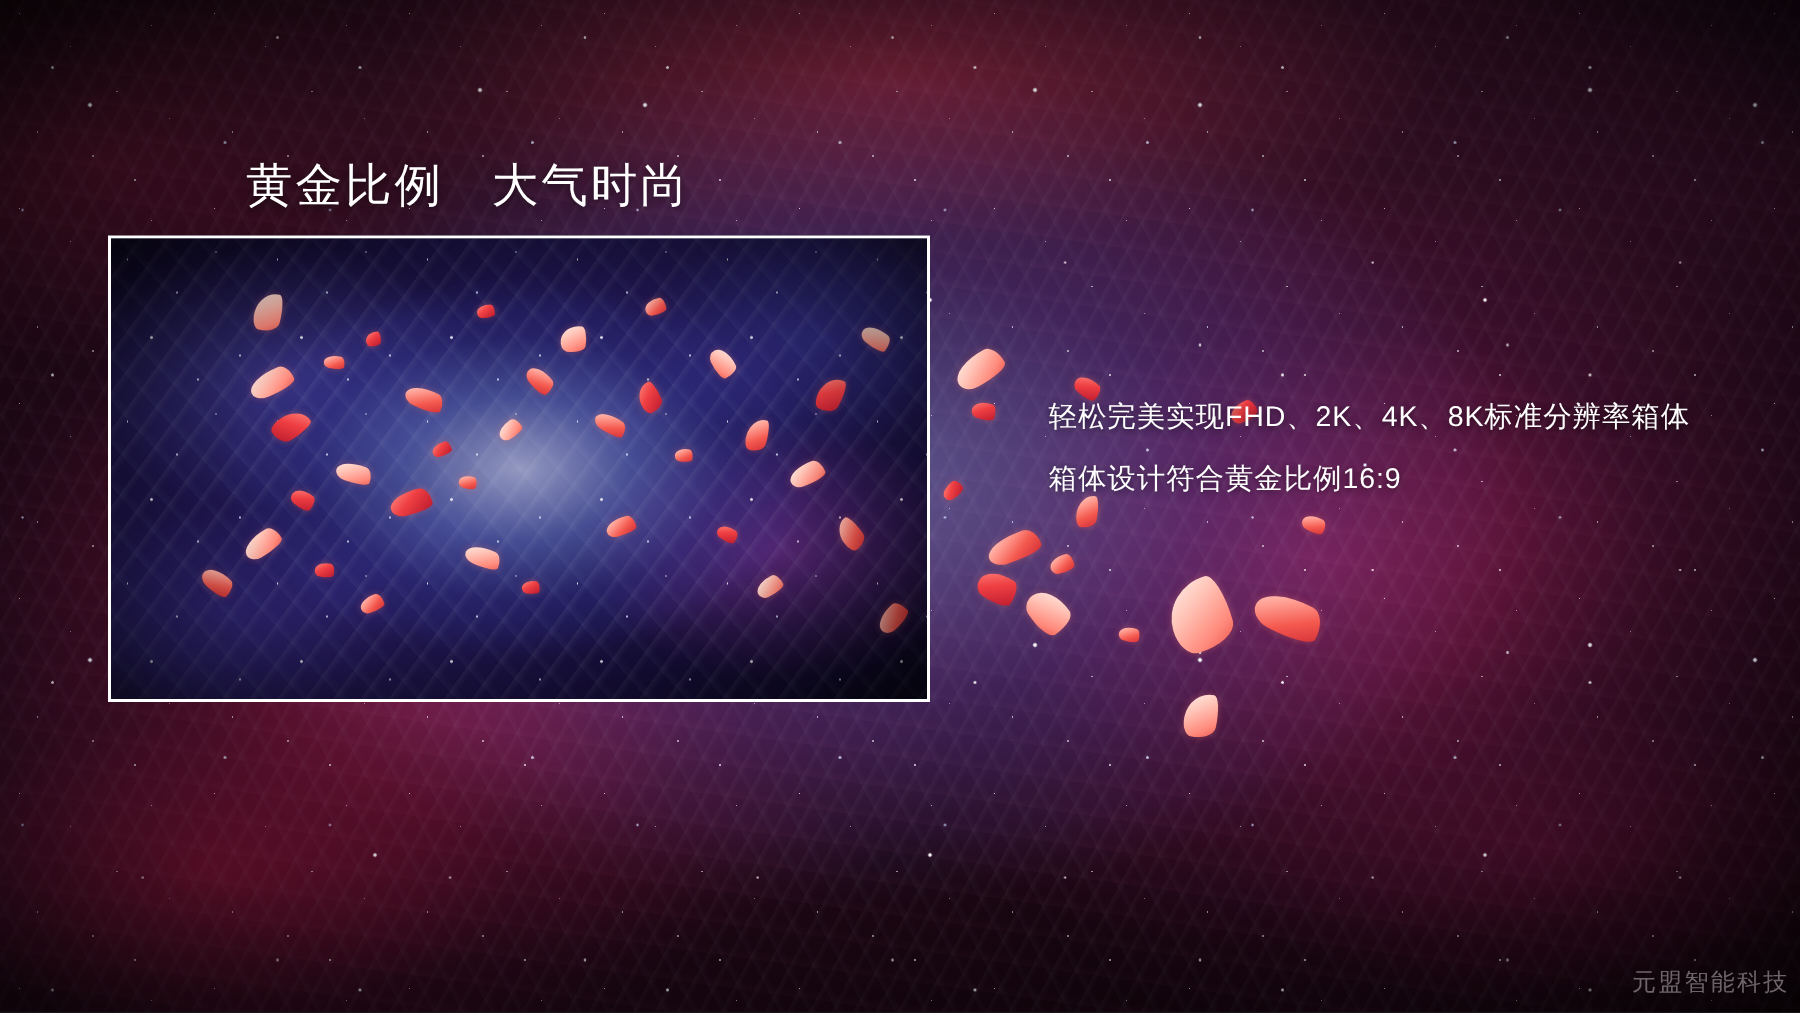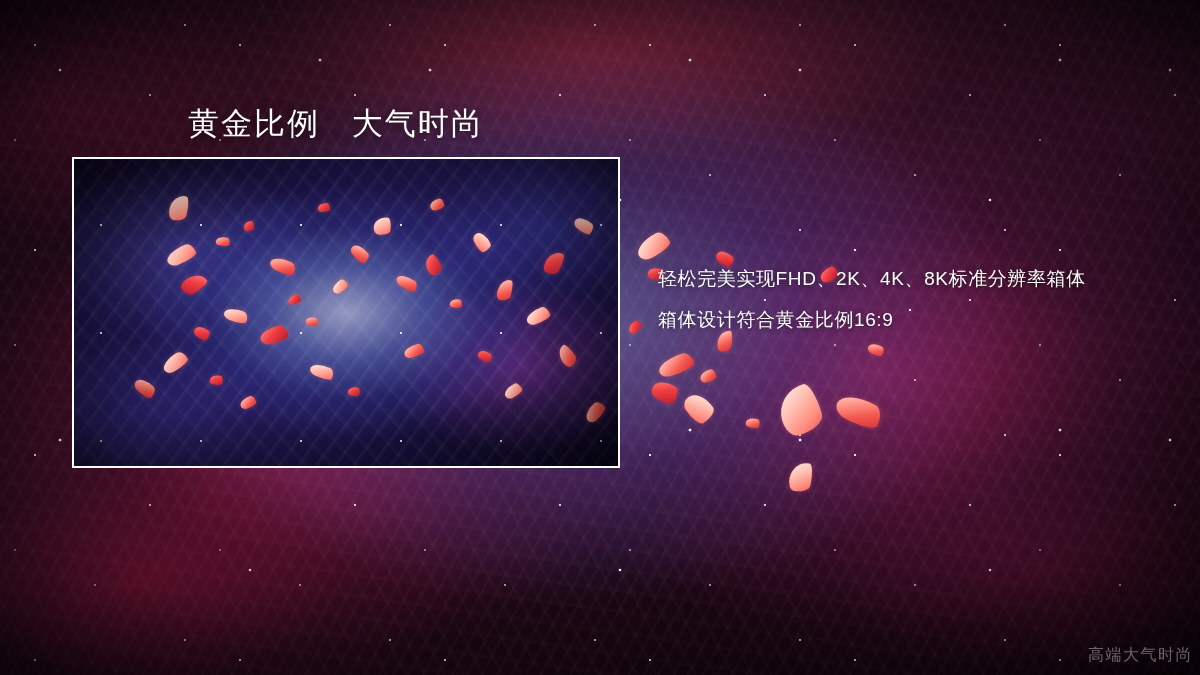--- a/index.html
+++ b/index.html
@@ -149,41 +149,42 @@
   .petal.deep {
     background: linear-gradient(140deg, #ff8f84 0%, #ef3f43 45%, #b8172c 100%);
   }
   .petal.curl {
     border-radius: 75% 25% 70% 30% / 60% 70% 30% 40%;
   }
 
   
   #title {
     position: absolute;
-    left: 188px;
+    left: 164px;
     top: 103px;
     font-size: 31px;
     letter-spacing: 2px;
     color: #ffffff;
     white-space: pre;
     text-shadow: 0 1px 6px rgba(0,0,0,0.55);
   }
   #body-text {
     position: absolute;
     left: 658px;
     top: 258px;
     width: 520px;
   }
   #body-text .line {
     font-size: 19px;
     line-height: 41px;
     color: #ffffff;
     letter-spacing: .6px;
     white-space: nowrap;
     text-shadow: 0 1px 5px rgba(0,0,0,0.55);
+    margin-left: 41px;
   }
   #watermark {
     position: absolute;
     right: 7px;
     bottom: 9px;
     font-size: 16px;
     letter-spacing: 1.5px;
     color: rgba(168,160,165,0.62);
   }
 </style>
@@ -261,15 +262,15 @@
     <div class="inner-layer inner-vignette"></div>
   </div>
 
   <div id="title">黄金比例   大气时尚</div>
 
   <div id="body-text">
     <div class="line">轻松完美实现FHD、2K、4K、8K标准分辨率箱体</div>
     <div class="line">箱体设计符合黄金比例16:9</div>
   </div>
 
-  <div id="watermark">高端大气时尚</div>
+  <div id="watermark">元盟智能科技</div>
 
 </div>
 
 </body></html>

